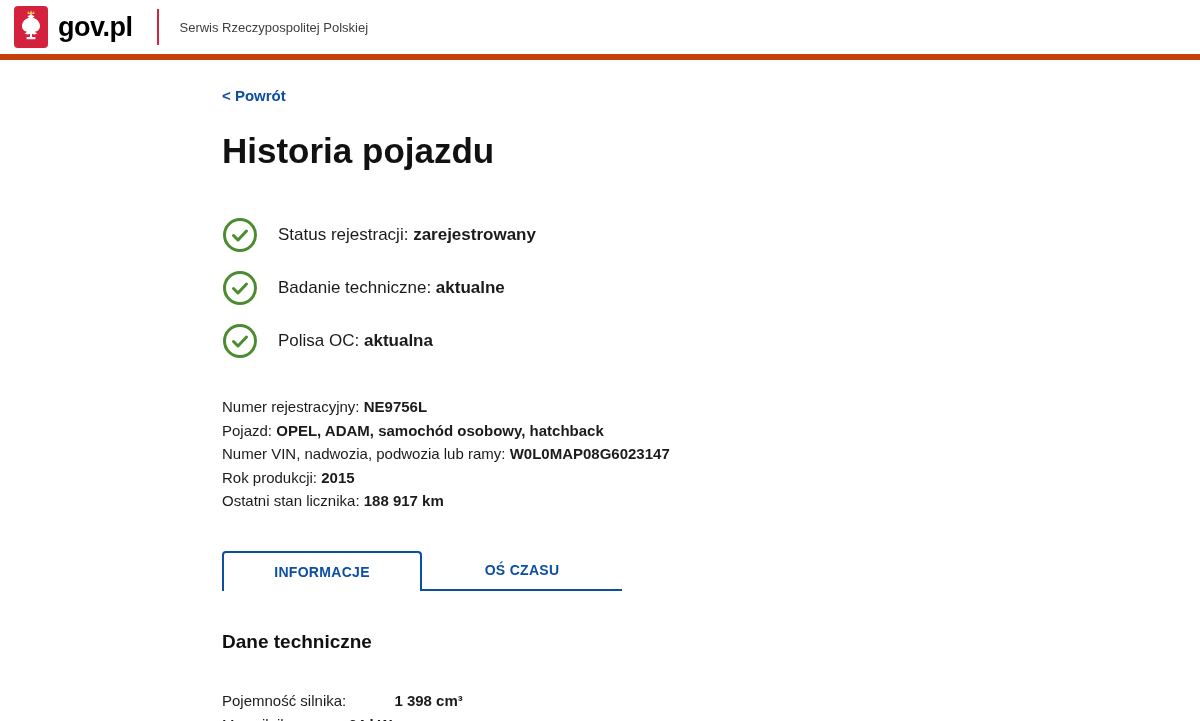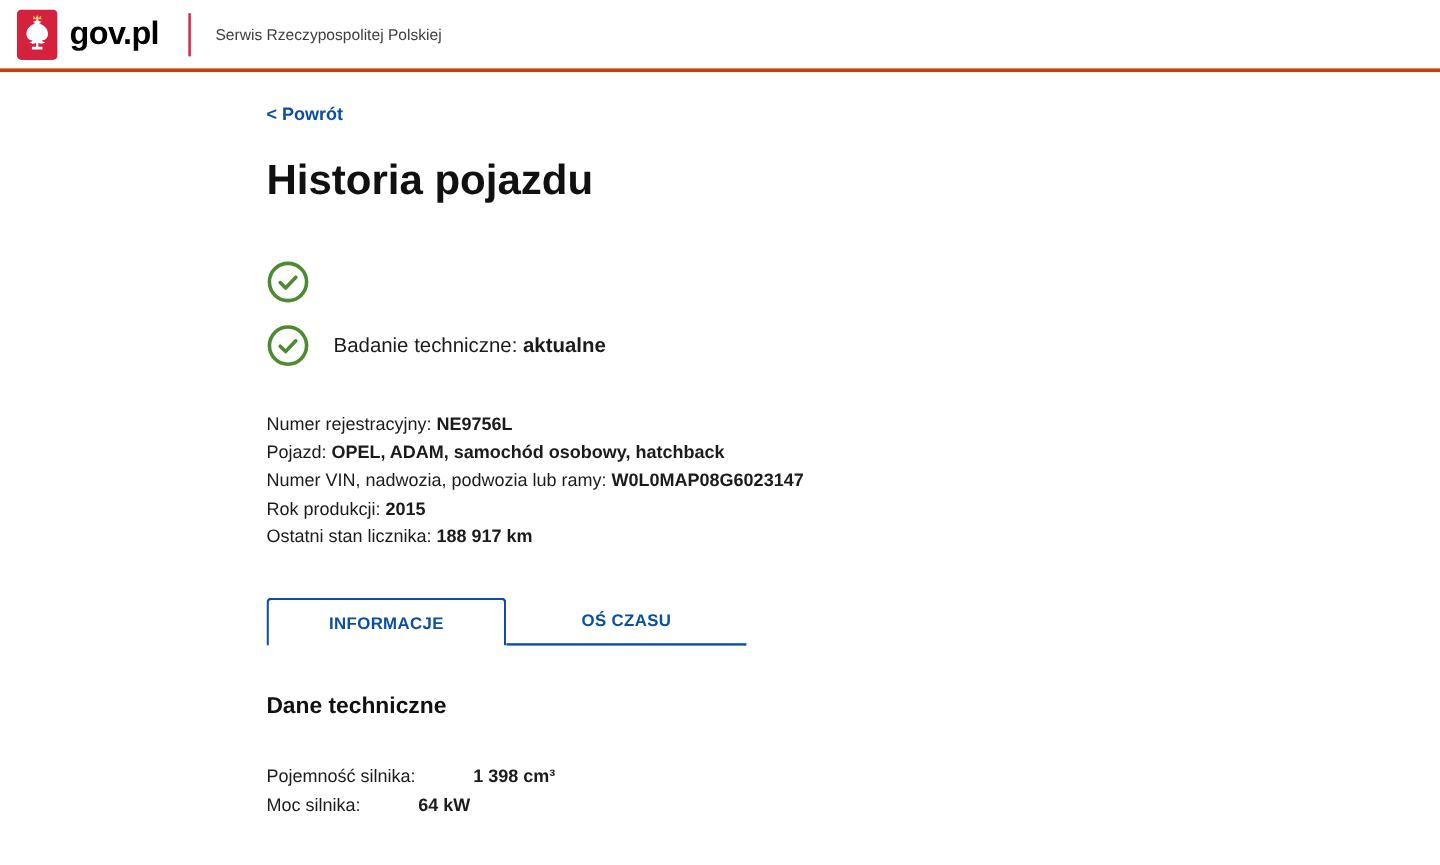--- a/index.html
+++ b/index.html
@@ -11,21 +11,21 @@
     background: #ffffff;
     font-family: "Liberation Sans", sans-serif;
     color: #1b1b1b;
   }
   
   .site-header {
     height: 60px;
     display: flex;
     align-items: center;
     padding-left: 14px;
-    border-bottom: 3px solid #c2410c;
+    border-bottom: 6px solid #c2410c;
     background: #ffffff;
   }
   .emblem-wrap { display: flex; align-items: center; }
   .brand {
     font-size: 27px;
     font-weight: 700;
     color: #000000;
     margin-left: 10px;
     letter-spacing: -0.5px;
     text-decoration: none;
@@ -120,31 +120,45 @@
   <a class="back-link">&lt; Powrót</a>
 
   <h1 class="page-title">Historia pojazdu</h1>
 
   <div class="status-list">
     <div class="status-row">
       <svg class="check-icon" width="36" height="36" viewBox="0 0 36 36" aria-hidden="true">
         <circle cx="18" cy="18" r="15.5" fill="none" stroke="#4d8b31" stroke-width="3"></circle>
         <path d="M11.5 18.5 l4.5 4.5 L24.5 14" fill="none" stroke="#4d8b31" stroke-width="3" stroke-linecap="round" stroke-linejoin="round"></path>
       </svg>
+      <span class="status-text">
+        <span>Status rejestracji:</span>
+        <span class="val">zarejestrowany</span>
+      </span>
     </div>
     <div class="status-row">
       <svg class="check-icon" width="36" height="36" viewBox="0 0 36 36" aria-hidden="true">
         <circle cx="18" cy="18" r="15.5" fill="none" stroke="#4d8b31" stroke-width="3"></circle>
         <path d="M11.5 18.5 l4.5 4.5 L24.5 14" fill="none" stroke="#4d8b31" stroke-width="3" stroke-linecap="round" stroke-linejoin="round"></path>
       </svg>
       <span class="status-text">
         <span>Badanie techniczne:</span>
         <span class="val">aktualne</span>
       </span>
     </div>
+    <div class="status-row">
+      <svg class="check-icon" width="36" height="36" viewBox="0 0 36 36" aria-hidden="true">
+        <circle cx="18" cy="18" r="15.5" fill="none" stroke="#4d8b31" stroke-width="3"></circle>
+        <path d="M11.5 18.5 l4.5 4.5 L24.5 14" fill="none" stroke="#4d8b31" stroke-width="3" stroke-linecap="round" stroke-linejoin="round"></path>
+      </svg>
+      <span class="status-text">
+        <span>Polisa OC:</span>
+        <span class="val">aktualna</span>
+      </span>
+    </div>
   </div>
 
   <div class="details">
     <div class="detail-line">
       <span>Numer rejestracyjny:</span>
       <span class="val">NE9756L</span>
     </div>
     <div class="detail-line">
       <span>Pojazd:</span>
       <span class="val">OPEL, ADAM, samochód osobowy, hatchback</span>

